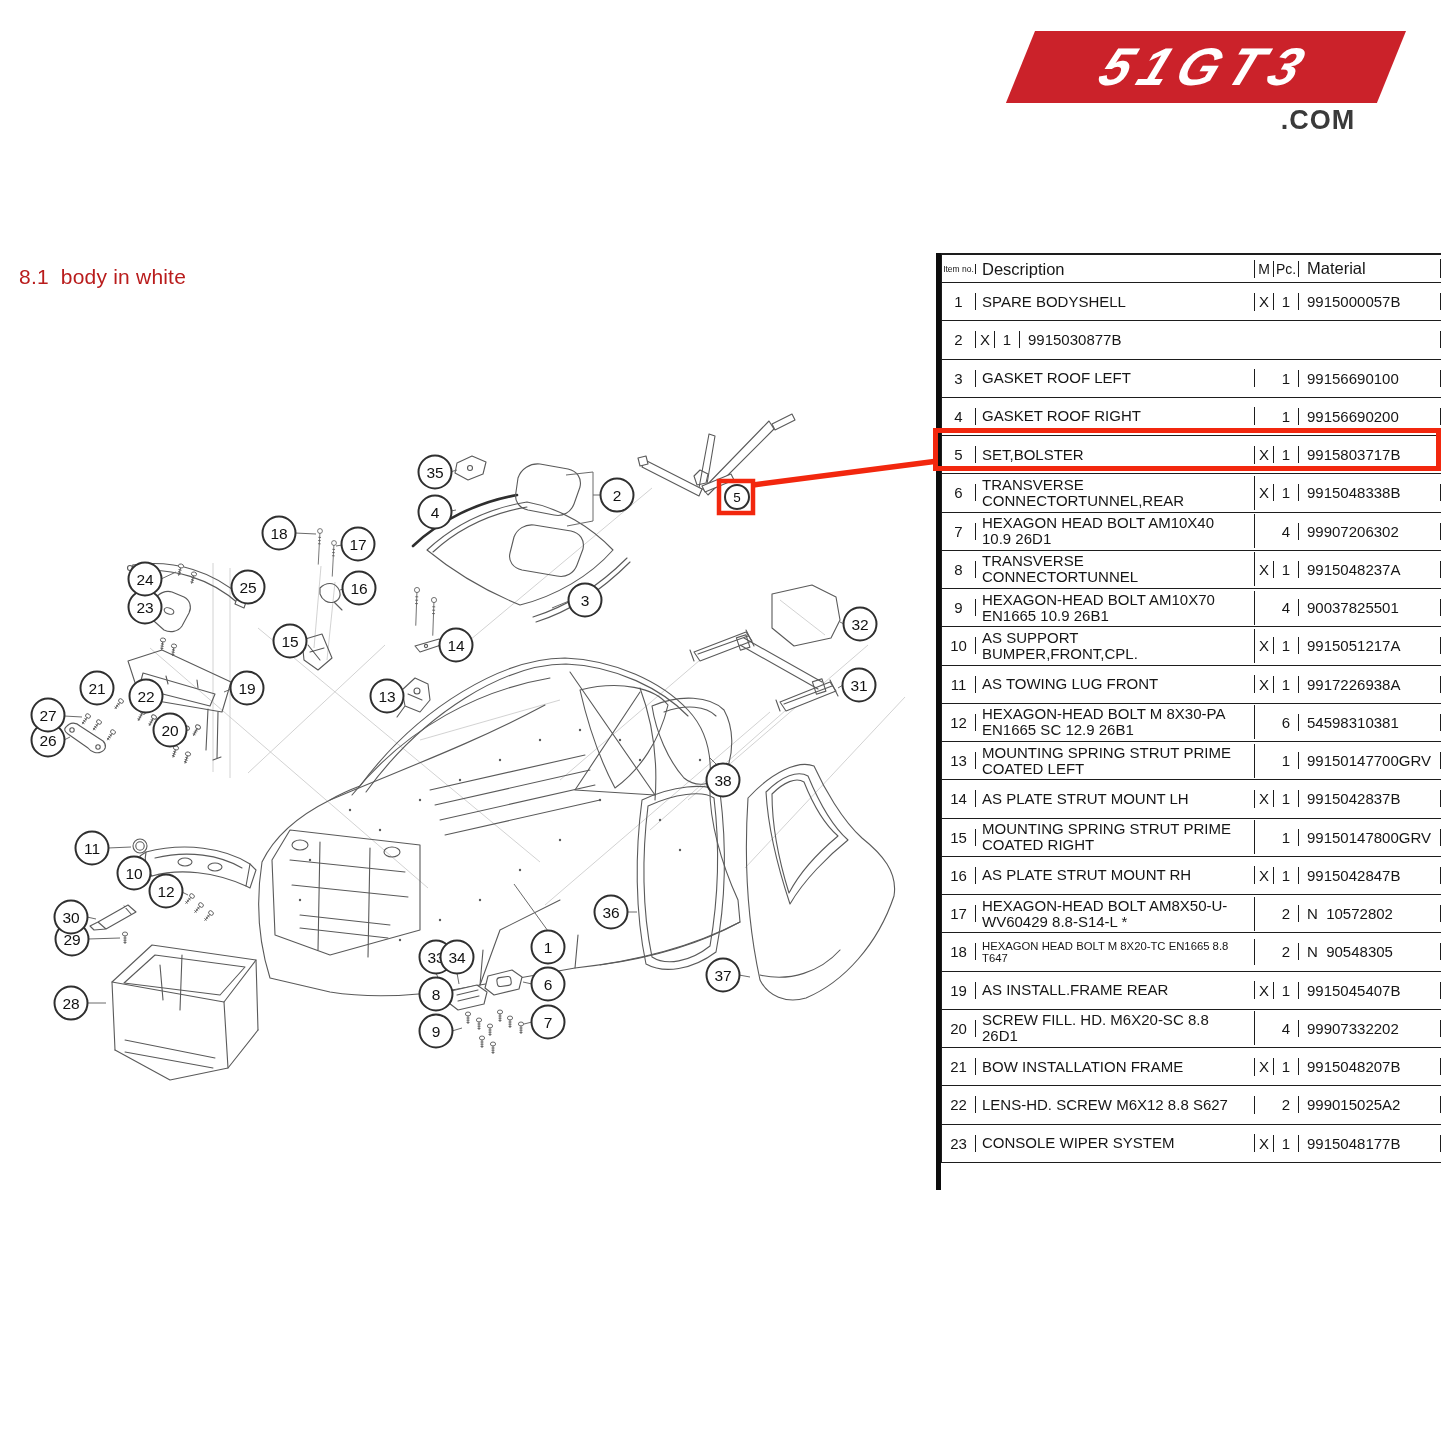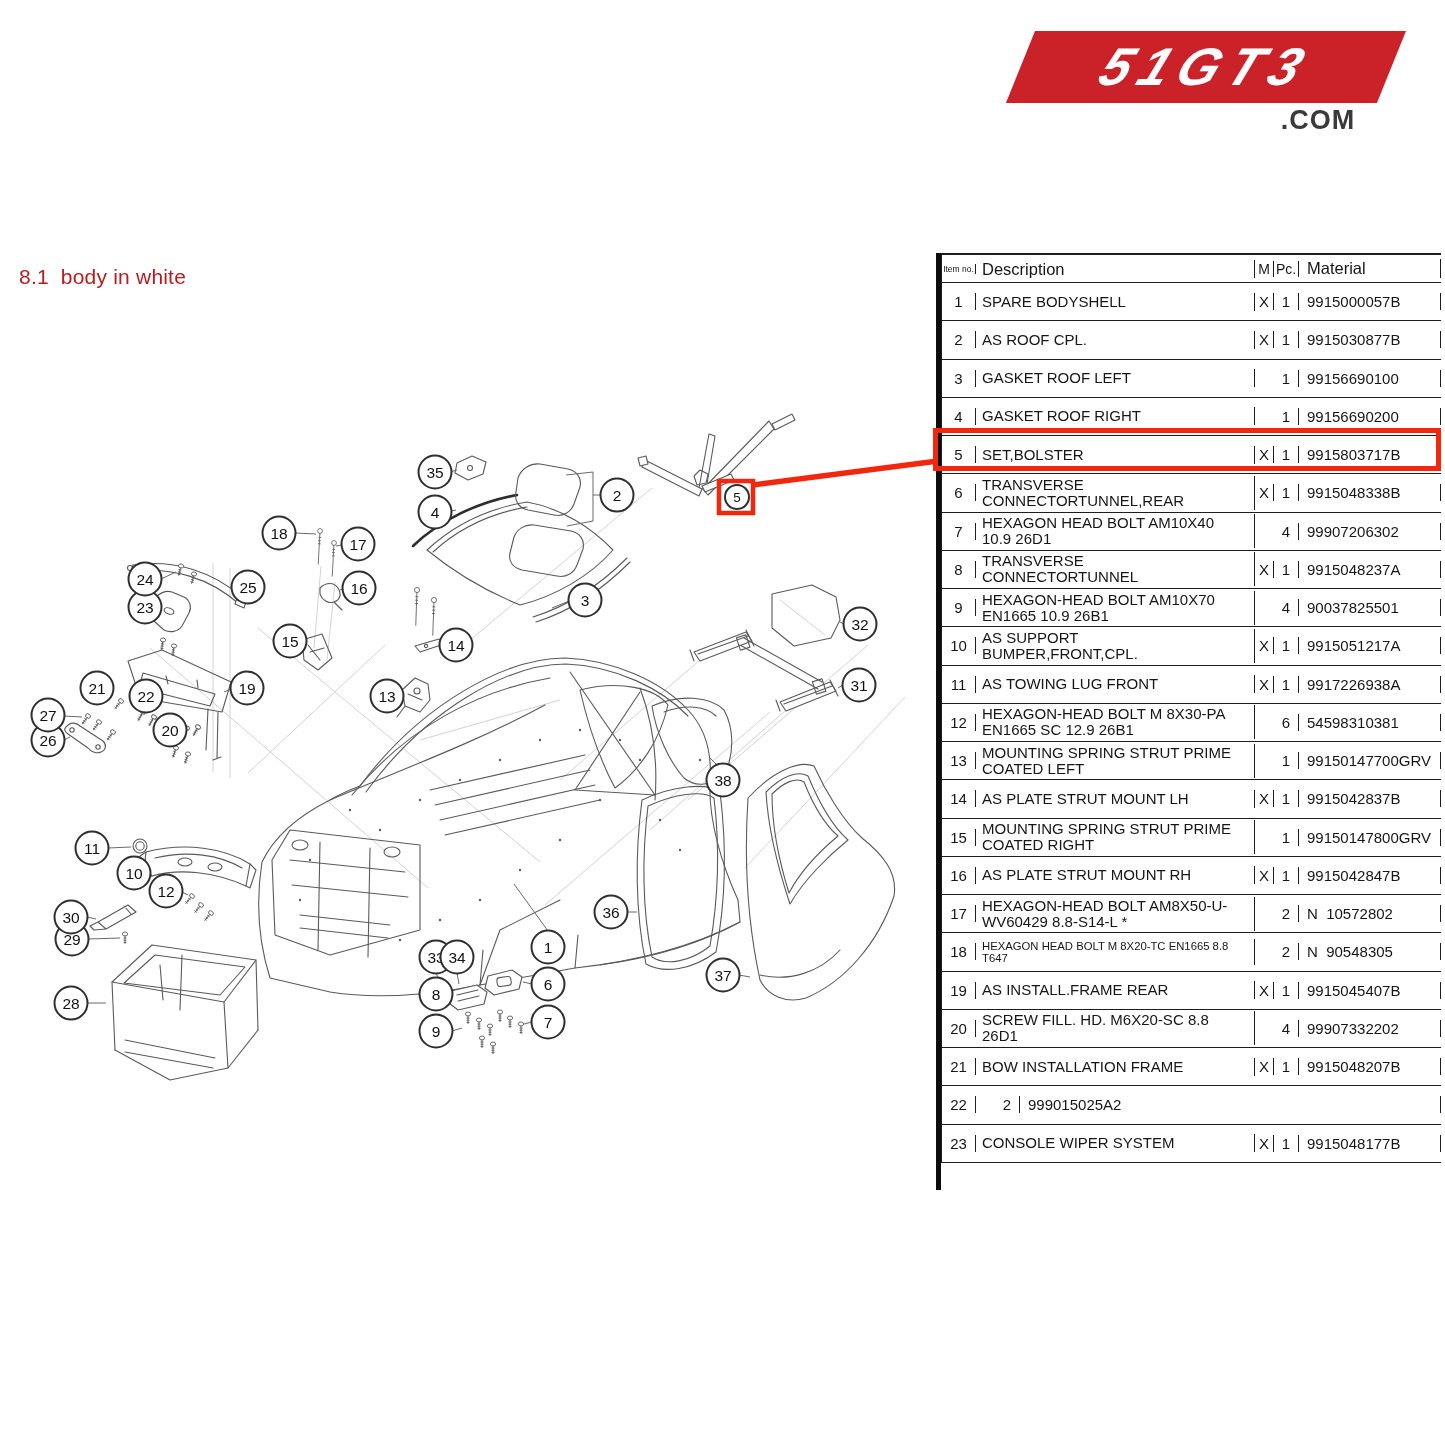--- a/index.html
+++ b/index.html
@@ -484,21 +484,20 @@
   <div id="table-body">
       <div class="t-row">
         <div class="c c-item">1</div>
         <div class="c c-desc">SPARE BODYSHELL</div>
         <div class="c c-m">X</div>
         <div class="c c-pc">1</div>
         <div class="c c-mat">9915000057B</div>
       </div>
       <div class="t-row">
         <div class="c c-item">2</div>
-        <div class="c c-desc">AS ROOF CPL.</div>
         <div class="c c-m">X</div>
         <div class="c c-pc">1</div>
         <div class="c c-mat">9915030877B</div>
       </div>
       <div class="t-row">
         <div class="c c-item">3</div>
         <div class="c c-desc">GASKET ROOF LEFT</div>
         <div class="c c-m"></div>
         <div class="c c-pc">1</div>
         <div class="c c-mat">99156690100</div>
@@ -634,20 +633,21 @@
       </div>
       <div class="t-row">
         <div class="c c-item">21</div>
         <div class="c c-desc">BOW INSTALLATION FRAME</div>
         <div class="c c-m">X</div>
         <div class="c c-pc">1</div>
         <div class="c c-mat">9915048207B</div>
       </div>
       <div class="t-row">
         <div class="c c-item">22</div>
+        <div class="c c-desc">LENS-HD. SCREW M6X12 8.8 S627</div>
         <div class="c c-m"></div>
         <div class="c c-pc">2</div>
         <div class="c c-mat">999015025A2</div>
       </div>
       <div class="t-row">
         <div class="c c-item">23</div>
         <div class="c c-desc">CONSOLE WIPER SYSTEM</div>
         <div class="c c-m">X</div>
         <div class="c c-pc">1</div>
         <div class="c c-mat">9915048177B</div>

